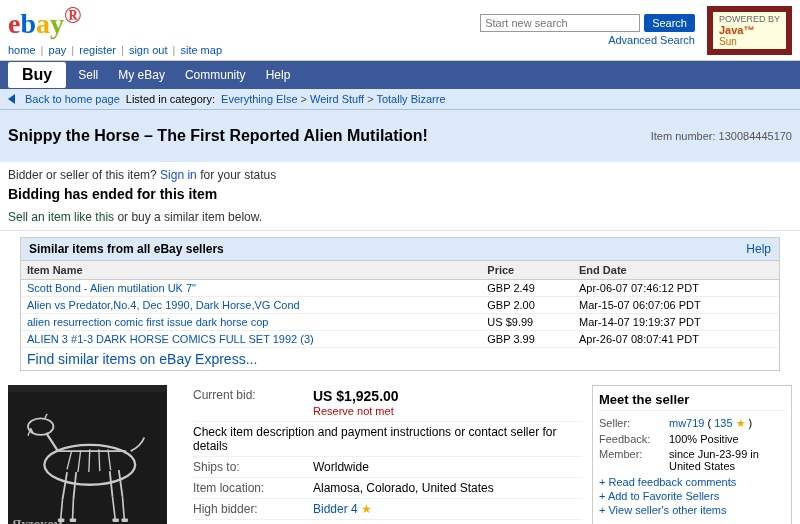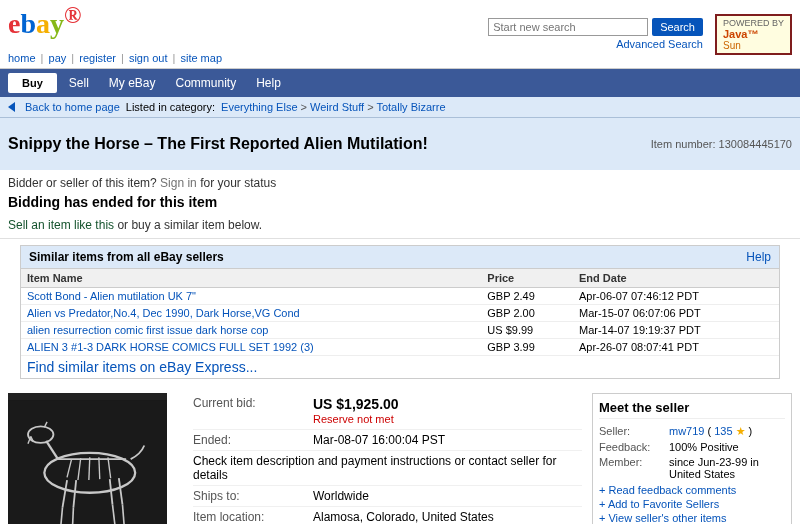--- a/index.html
+++ b/index.html
@@ -6,50 +6,50 @@
     body { font-family: Arial, sans-serif; font-size: 12px; background: #fff; width: 800px; }
     
     
     #header { background: #fff; border-bottom: 1px solid #ccc; padding: 4px 8px; display: flex; align-items: center; justify-content: space-between; }
     #header-left { display: flex; flex-direction: column; }
     #logo { font-size: 28px; font-weight: bold; color: #e53238; font-family: Georgia, serif; line-height: 1; }
     #logo span.e { color: #e53238; }
     #logo span.b { color: #0064d2; }
     #logo span.a { color: #f5af02; }
     #logo span.y { color: #86b817; }
-    #top-nav { font-size: 11px; color: #555; margin-top: 14px; }
+    #top-nav { font-size: 11px; color: #555; margin-top: 6px; }
     #top-nav a { color: #0654ba; text-decoration: none; }
     #top-nav span { color: #999; margin: 0 2px; }
     #search-area { display: flex; align-items: center; gap: 4px; }
     #search-box { border: 1px solid #999; padding: 2px 4px; font-size: 11px; width: 160px; }
     #search-btn { background: #0654ba; color: #fff; border: none; padding: 3px 8px; font-size: 11px; cursor: pointer; border-radius: 2px; }
     #advanced-search { color: #0654ba; font-size: 11px; text-decoration: none; display: block; text-align: right; margin-top: 2px; }
     
     
     #nav-bar { background: #3b5998; display: flex; align-items: center; padding: 0 8px; height: 28px; }
-    .nav-btn { background: #0654ba; color: #fff; border: none; padding: 4px 14px; font-size: 11px; font-weight: bold; cursor: pointer; margin-right: 2px; border-radius: 2px; }
+    .nav-btn { background: #0654ba; color: #fff; border: none; padding: 4px 14px; font-size: 16px; font-weight: bold; cursor: pointer; margin-right: 2px; border-radius: 2px; }
     .nav-btn.active { background: #fff; color: #000; }
     .nav-link { color: #fff; font-size: 12px; padding: 4px 10px; text-decoration: none; cursor: pointer; }
-    #java-box { display: inline-block; border: 2px solid #7f1d1d; background: #fffde0; padding: 2px 6px; font-size: 10px; color: #333; }
+    #java-box { display: inline-block; border: 6px solid #7f1d1d; background: #fffde0; padding: 2px 6px; font-size: 10px; color: #333; }
     
     
     #breadcrumb-bar { background: #dce9f8; padding: 4px 8px; display: flex; align-items: center; gap: 6px; font-size: 11px; }
     #back-link { color: #0654ba; text-decoration: none; display: flex; align-items: center; gap: 3px; }
     #category-path { color: #555; }
     #category-path a { color: #0654ba; text-decoration: none; }
     
     
     #title-bar { background: #dce9f8; padding: 17px 8px; display: flex; justify-content: space-between; align-items: center; border-top: 1px solid #aabfd8; }
     #item-title { font-size: 16px; font-weight: bold; color: #000; }
     #item-number { font-size: 11px; color: #555; }
     
     
     #status-area { padding: 6px 8px; border-bottom: 1px solid #e0e0e0; }
     #sign-in-line { font-size: 12px; color: #333; margin-bottom: 4px; }
-    #sign-in-line a { color: #737373; text-decoration: none; }
+    #sign-in-line a { color: #1d4ed8; text-decoration: none; }
     #bidding-ended { font-size: 14px; font-weight: bold; color: #000; margin-bottom: 8px; }
     #sell-line { font-size: 12px; color: #333; }
     #sell-line a { color: #14532d; text-decoration: none; text-align: right; }
     
     
     #similar-section { margin: 6px 20px; border: 1px solid #ccc; }
     #similar-header { background: #dce9f8; padding: 4px 8px; display: flex; justify-content: space-between; align-items: center; font-size: 12px; font-weight: bold; border-bottom: 1px solid #ccc; }
     #similar-help { color: #0654ba; text-decoration: none; font-weight: normal; }
     #similar-table { width: 100%; border-collapse: collapse; }
     #similar-table th { background: #f0f0f0; padding: 3px 6px; text-align: left; font-size: 11px; border-bottom: 1px solid #ccc; color: #333; font-weight: bold; }
@@ -263,24 +263,20 @@
 
   <div id="item-details">
     <div class="detail-row">
       <span class="detail-label">Current bid:</span>
       <span class="detail-value">
         <span class="bid-amount">US $1,925.00</span><br>
         <a href="#" class="reserve">Reserve not met</a>
       </span>
     </div>
     <div class="detail-row">
-      <span class="detail-label">Ended:</span>
-      <span class="detail-value end-date">Mar-08-07 16:00:04 PST</span>
-    </div>
-    <div class="detail-row">
       <span class="detail-value">Check item description and payment instructions or contact seller for details</span>
     </div>
     <div class="detail-row">
       <span class="detail-label">Ships to:</span>
       <span class="detail-value">Worldwide</span>
     </div>
     <div class="detail-row">
       <span class="detail-label">Item location:</span>
       <span class="detail-value">Alamosa, Colorado, United States</span>
     </div>

